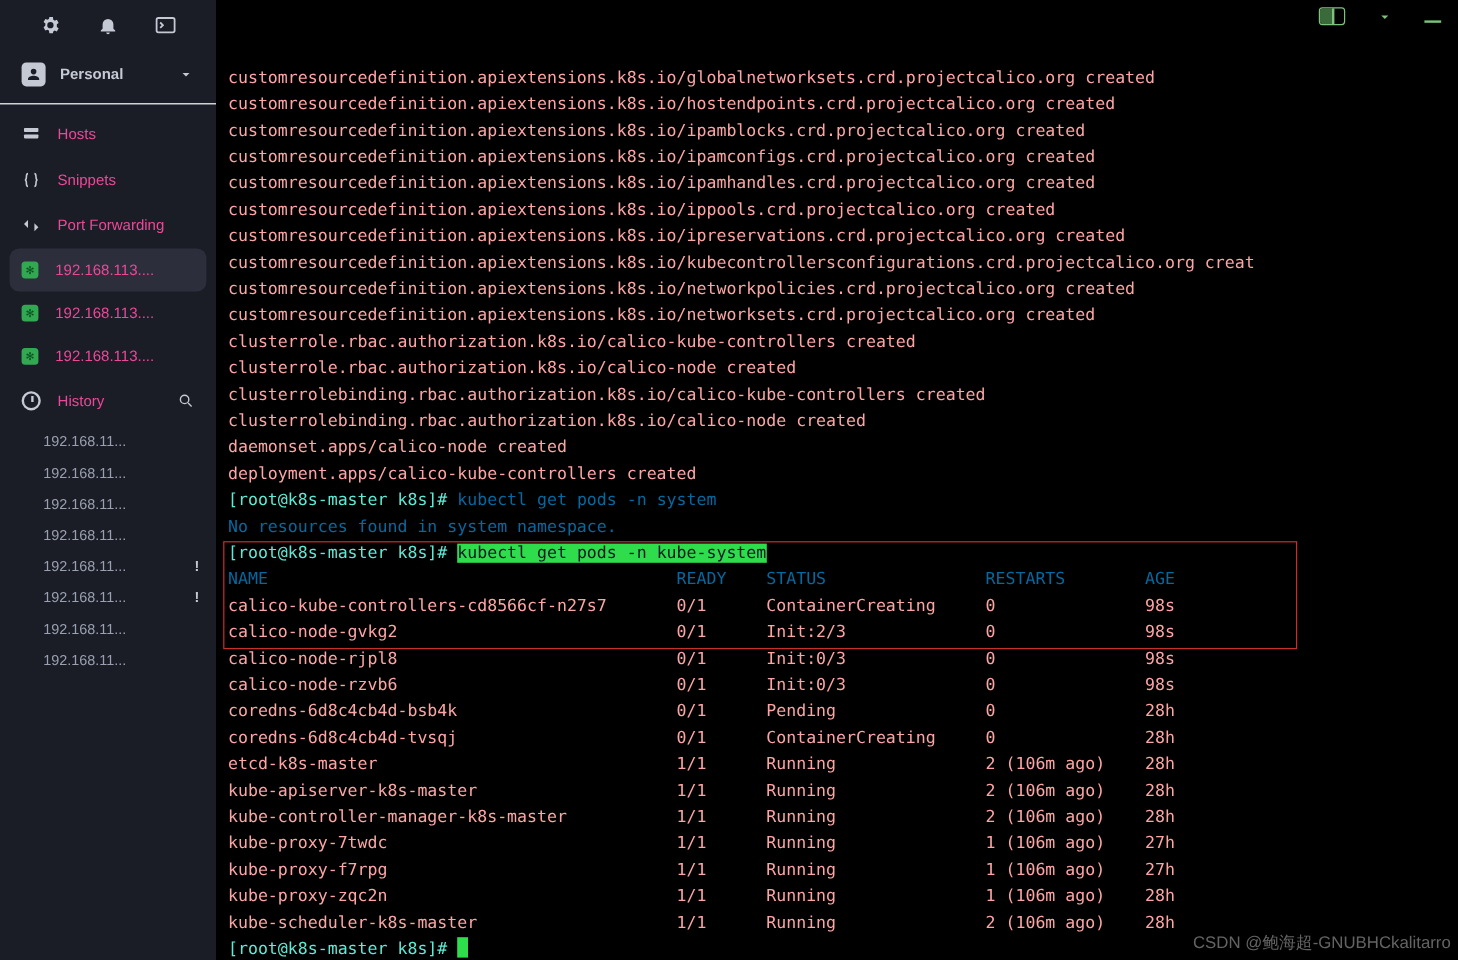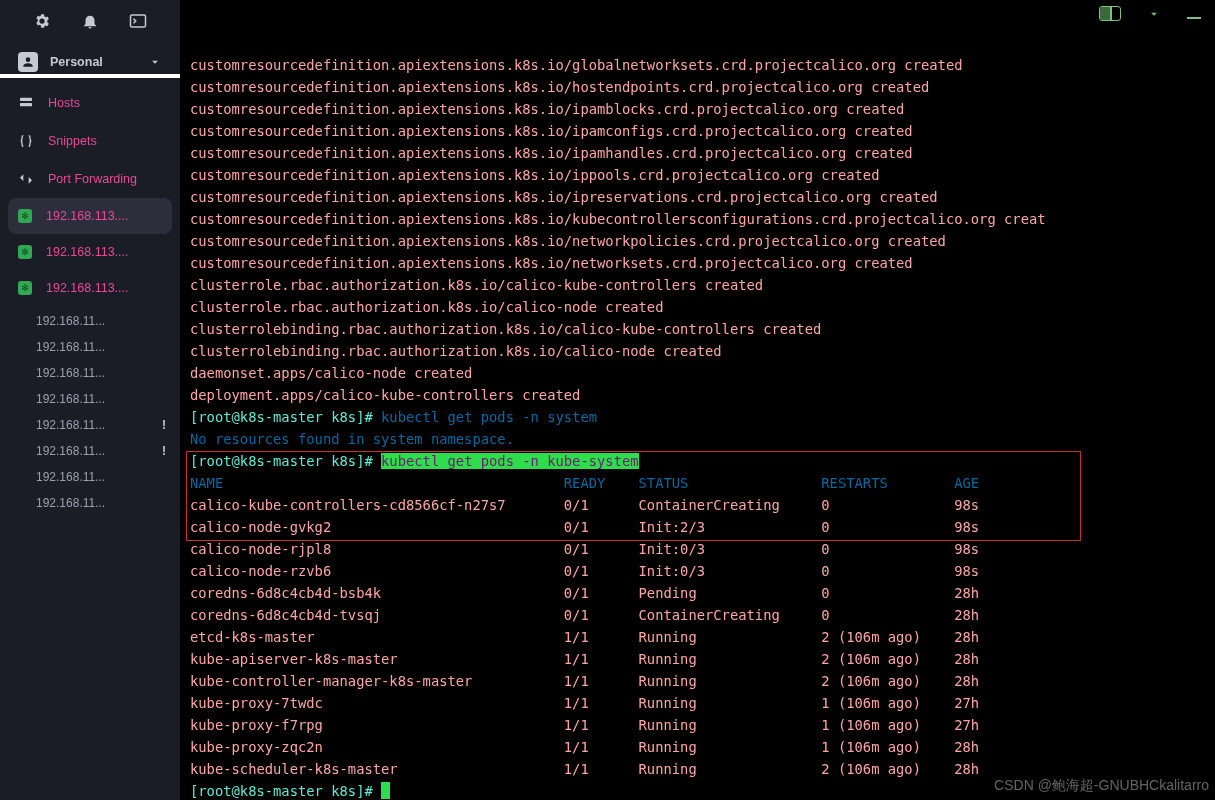--- a/index.html
+++ b/index.html
@@ -26,22 +26,22 @@
   display: flex;
   justify-content: space-around;
   align-items: center;
   padding: 12px 18px;
 }
 .top-icons .icon { width: 18px; height: 18px; fill: #c5c9d4; cursor: pointer; }
 .workspace-row {
   display: flex;
   align-items: center;
   gap: 12px;
-  padding: 10px 18px 2px 18px;
-  border-bottom: 4px solid #ffffff;
+  padding: 10px 18px 14px 18px;
+  border-bottom: 1px solid #ffffff;
   cursor: pointer;
 }
 .workspace-row .ws-icon {
   width: 20px; height: 20px; border-radius: 4px;
   background: #c5c9d4;
   display: flex; align-items: center; justify-content: center;
   color: #1a1d26;
 }
 .workspace-row .ws-icon svg { width: 14px; height: 14px; fill: #1a1d26; }
 .workspace-row .label { font-weight: 600; flex: 1; }
@@ -114,21 +114,21 @@
 .wc-split::after {
   content: ""; position: absolute; left: 0; top: 0; bottom: 0; width: 50%; background: #3a6a3a;
   border-radius: 2px 0 0 2px;
 }
 .wc-chev { width: 14px; height: 14px; fill: #7cc27c; cursor: pointer; }
 .wc-min { width: 14px; height: 2px; background: #7cc27c; cursor: pointer; margin-top: 8px; }
 
 .green { color: #fca5a5; }
 .white { color: #0369a1; }
 .prompt-seg { color: #5eead4; }
-.hl { background: #2fdc4b; color: #701a75; }
+.hl { background: #2fdc4b; color: #0f172a; }
 .cursor {
   display: inline-block; width: 9px; height: 17px;
   background: #2fdc4b; vertical-align: -3px;
 }
 .red-box {
   position: absolute;
   border: 1.5px solid #c6302b;
   pointer-events: none;
 }
 .watermark {
@@ -196,20 +196,28 @@
         <div class="nav-item">
           <span class="dot"></span>
           <span class="label">192.168.113....</span>
         </div>
         <div class="nav-item">
           <span class="dot"></span>
           <span class="label">192.168.113....</span>
         </div>
       </div>
 
+    <div class="nav-item">
+      <span class="history-icon"></span>
+      <span class="label">History</span>
+      <svg class="search" viewBox="0 0 24 24">
+          <circle cx="10" cy="10" r="6" fill="none" stroke="#c5c9d4" stroke-width="2"></circle>
+          <path d="M15 15l5 5" stroke="#c5c9d4" stroke-width="2"></path>
+        </svg>
+    </div>
     <div class="sub-list" id="history-list">
         <div class="sub-item">
           <span class="lbl">192.168.11...</span>
         </div>
         <div class="sub-item">
           <span class="lbl">192.168.11...</span>
         </div>
         <div class="sub-item">
           <span class="lbl">192.168.11...</span>
         </div>

